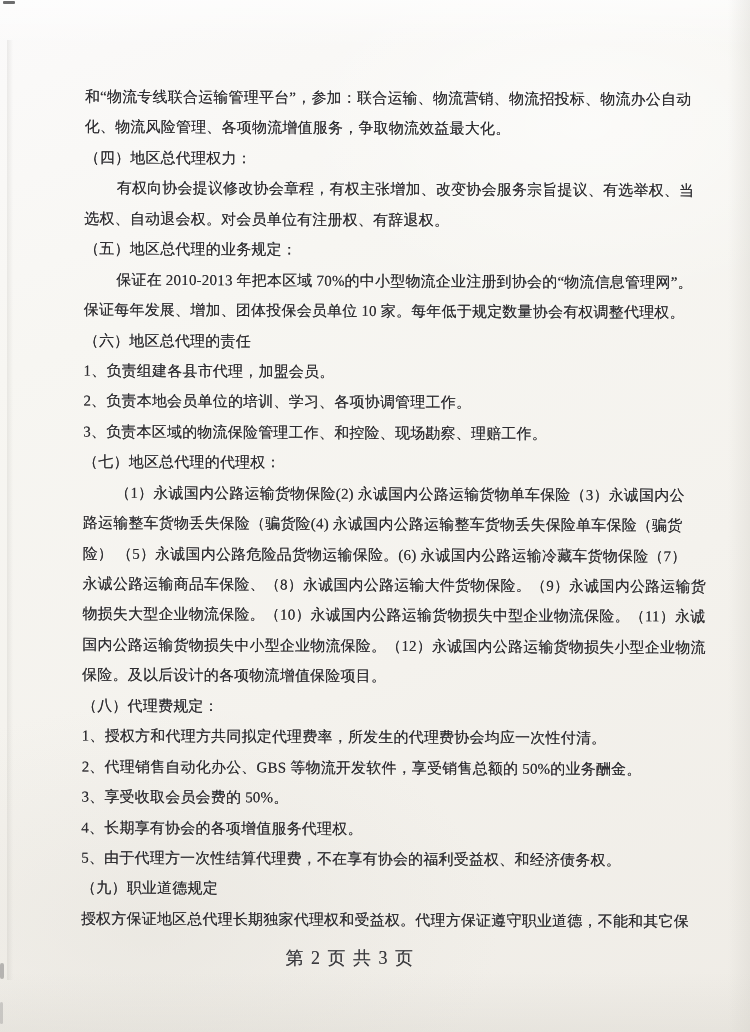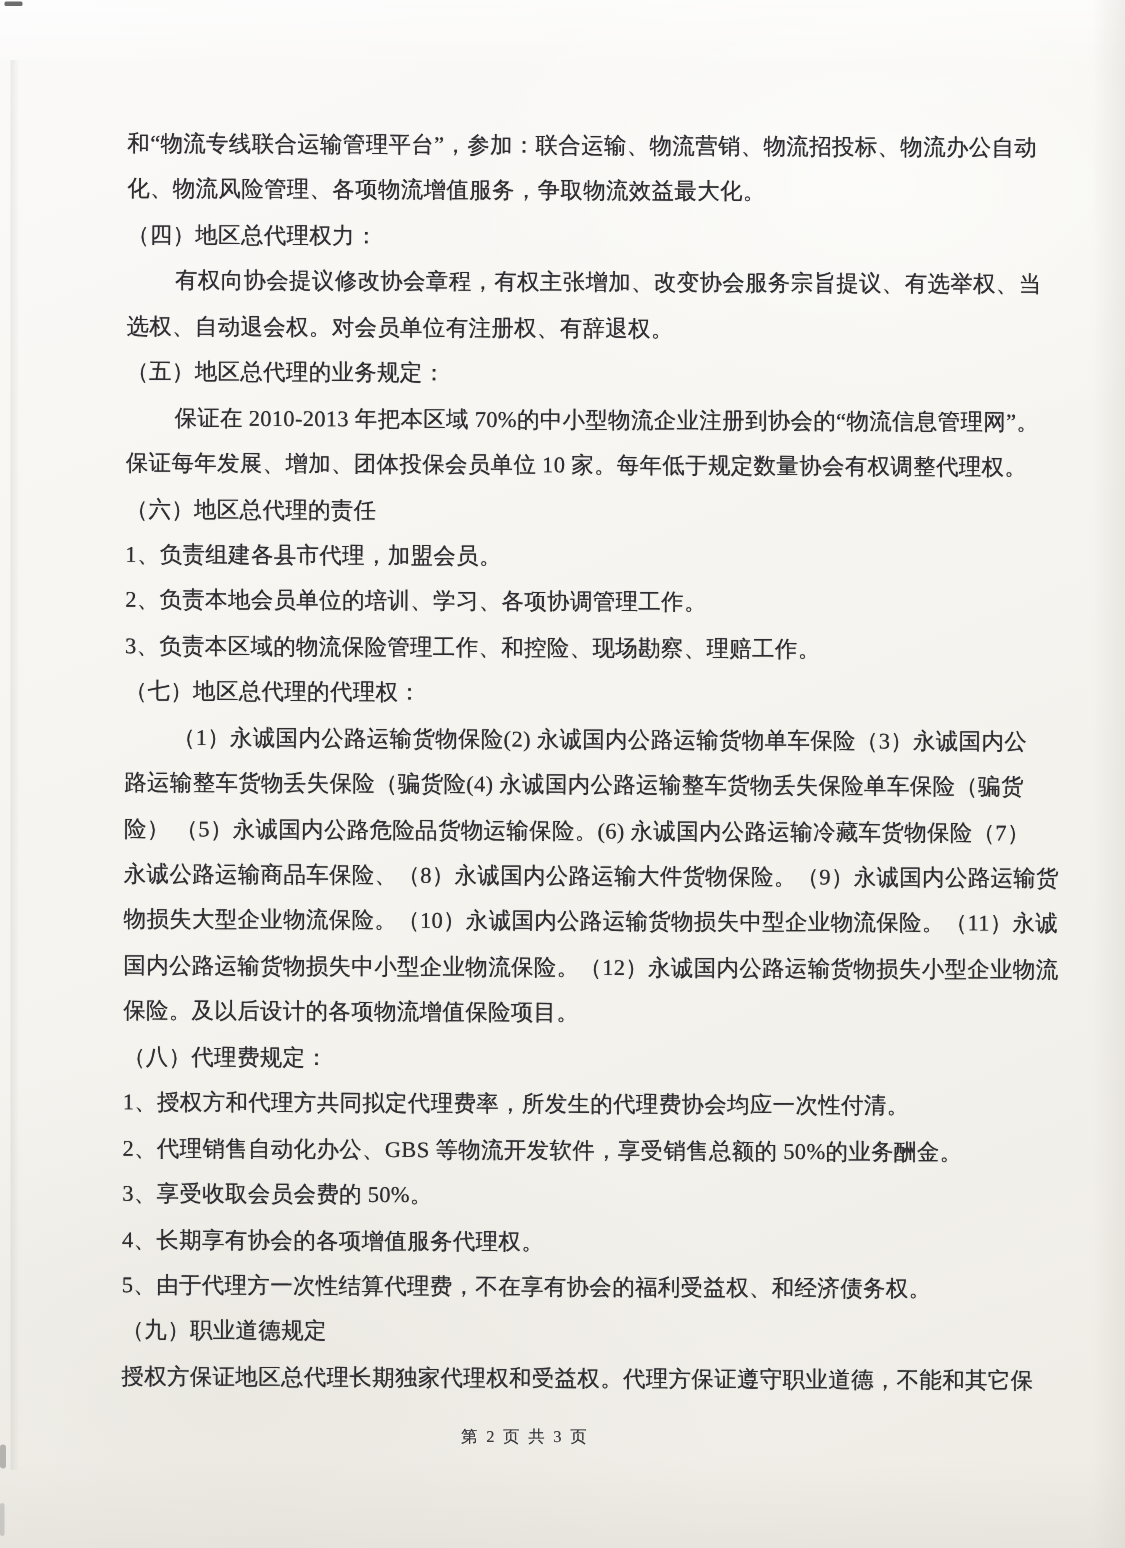--- a/index.html
+++ b/index.html
@@ -37,21 +37,21 @@
     color:#2e2d31;
   }
   .line{
     height:30.45px;line-height:30.45px;font-size:15px;
     white-space:nowrap;letter-spacing:0.2px;
     text-shadow:0 0 .5px rgba(46,45,49,.75);
   }
   .indent{padding-left:2.15em;}
   .footer{
     position:absolute;left:0;top:948px;width:700px;height:20px;line-height:20px;
-    text-align:center;font-size:11px;color:#3a3a3e;letter-spacing:1.5px;
+    text-align:center;font-size:18px;color:#3a3a3e;letter-spacing:1.5px;
     text-shadow:0 0 .4px rgba(58,58,62,.6);
   }
 </style>
 </head>
 <body>
 
 <div class="scan">
   <div class="band-top"></div>
   <div class="strip-left"></div>
   <div class="shade-right"></div>

